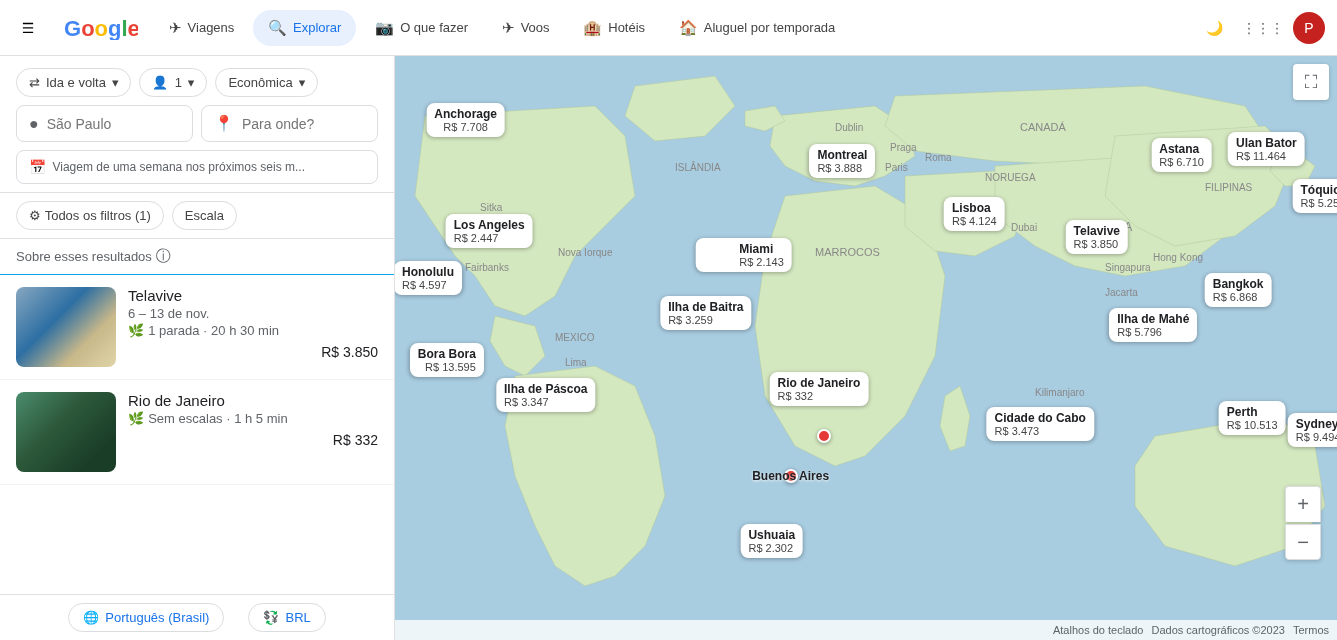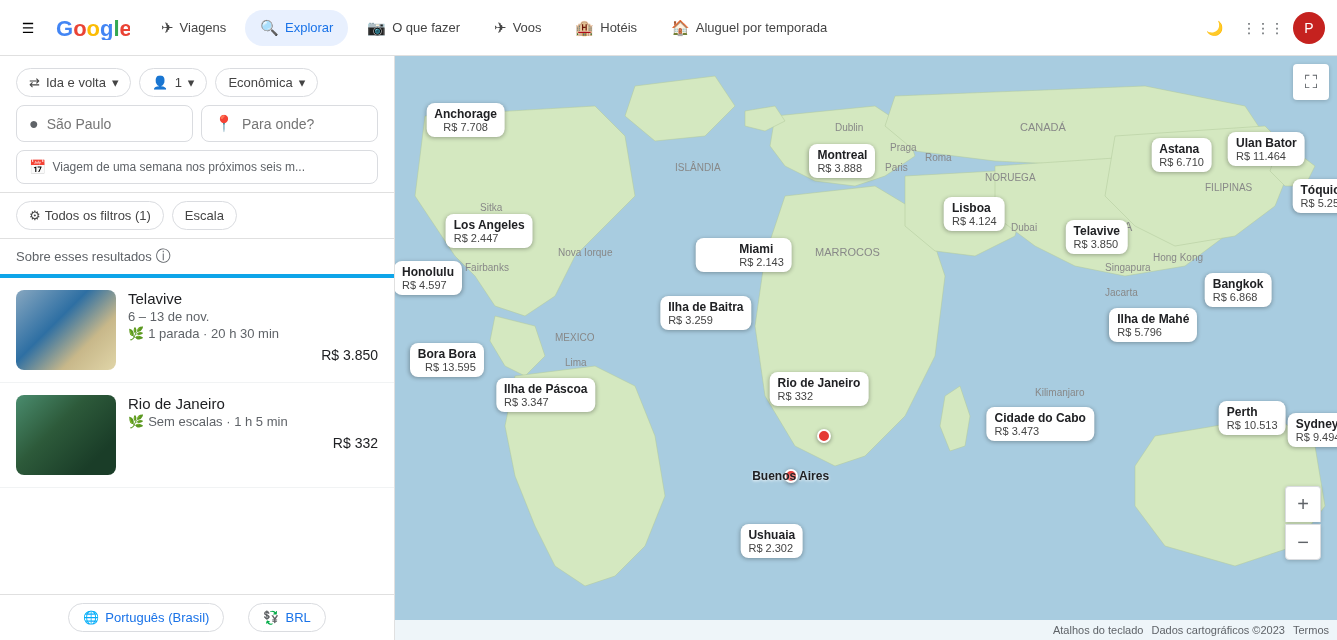--- a/index.html
+++ b/index.html
@@ -4,21 +4,21 @@
   <style>
     * { box-sizing: border-box; margin: 0; padding: 0; }
     body { font-family: 'Google Sans', Arial, sans-serif; font-size: 14px; background: #fff; width: 1337px; height: 640px; overflow: hidden; }
 
     
     .top-nav {
       display: flex; align-items: center; height: 56px; padding: 0 12px;
       border-bottom: 1px solid #e0e0e0; background: #fff; gap: 8px;
     }
     .nav-hamburger { width: 32px; height: 32px; display: flex; align-items: center; justify-content: center; cursor: pointer; border-radius: 50%; }
-    .nav-logo { width: 74px; margin-left: 4px; }
+    .nav-logo { width: 74px; margin-left: 12px; }
     .nav-logo svg { display: block; }
     .nav-tabs { display: flex; gap: 4px; margin-left: 8px; }
     .nav-tab {
       display: flex; align-items: center; gap: 6px; padding: 8px 14px;
       border-radius: 20px; cursor: pointer; font-size: 13px; font-weight: 500; color: #444;
       border: 1px solid transparent;
     }
     .nav-tab.active { background: #e8f0fe; color: #1a73e8; }
     .nav-tab-icon { font-size: 15px; }
     .nav-right { margin-left: auto; display: flex; align-items: center; gap: 12px; }
@@ -53,21 +53,21 @@
     .filters-row { display: flex; align-items: center; gap: 8px; padding: 8px 16px; border-bottom: 1px solid #e0e0e0; overflow-x: auto; }
     .filter-chip {
       display: flex; align-items: center; gap: 4px; padding: 6px 12px;
       border: 1px solid #dadce0; border-radius: 20px; cursor: pointer;
       font-size: 13px; color: #444; white-space: nowrap; background: #fff;
     }
     .filter-chip.active-filter { background: #e8f0fe; color: #1a73e8; border-color: #1a73e8; }
     .filter-chip .close-x { margin-left: 2px; font-size: 12px; color: #1a73e8; }
 
     
-    .results-info { display: flex; align-items: center; gap: 4px; padding: 8px 16px; font-size: 13px; color: #5f6368; border-bottom: 4px solid #0ea5e9; }
+    .results-info { display: flex; align-items: center; gap: 4px; padding: 8px 16px; font-size: 13px; color: #5f6368; border-bottom: 1px solid #0ea5e9; }
     .info-icon { font-size: 15px; color: #5f6368; }
 
     
     .result-list { flex: 1; overflow-y: auto; }
     .result-card {
       display: flex; gap: 12px; padding: 12px 16px; border-bottom: 1px solid #f1f3f4; cursor: pointer;
     }
     .result-img { width: 100px; height: 80px; border-radius: 8px; overflow: hidden; background: #c8d6e0; flex-shrink: 0; }
     .result-img-placeholder { width: 100%; height: 100%; background: linear-gradient(135deg, #a8c5d8 0%, #6a9fb5 100%); }
     .result-img-placeholder2 { width: 100%; height: 100%; background: linear-gradient(135deg, #5a8a6a 0%, #2d6a4f 100%); }

